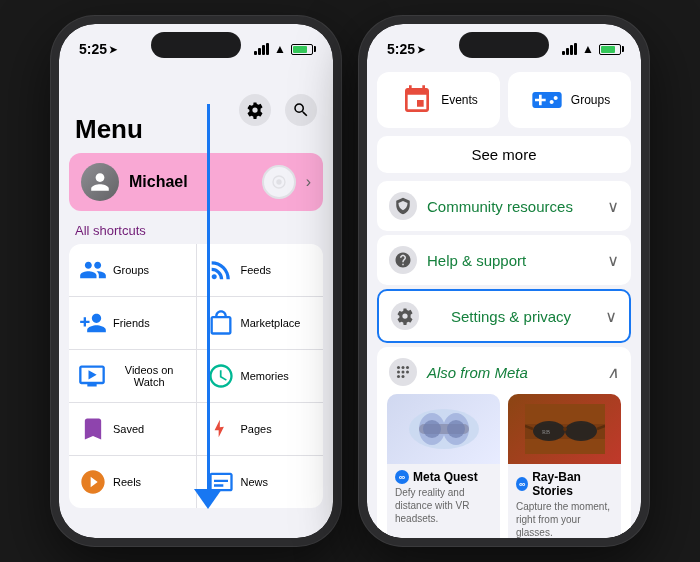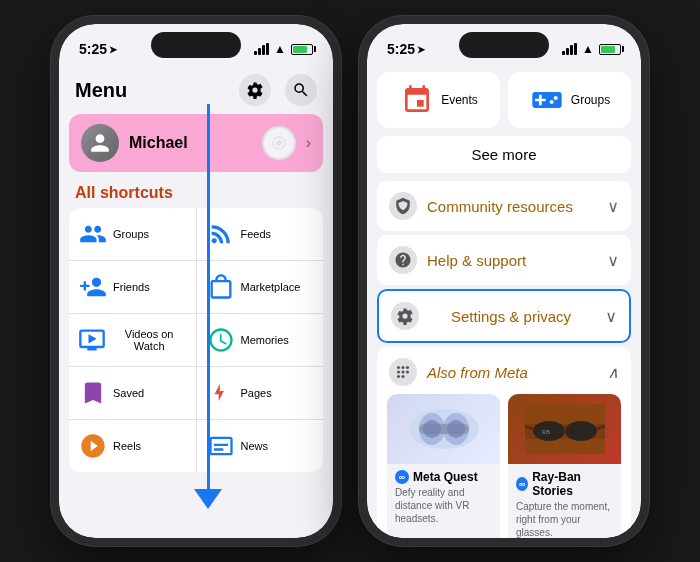--- a/index.html
+++ b/index.html
@@ -115,23 +115,24 @@
 
     
     .menu-header {
       display: flex;
       justify-content: space-between;
       align-items: center;
       padding: 6px 16px 8px;
       background: #f2f2f7;
     }
     .menu-title {
-      font-size: 20px;
+      font-size: 26px;
       font-weight: 800;
       color: #000;
+      margin-top: 40px;
     }
     .menu-header-icons {
       display: flex;
       gap: 14px;
     }
     .header-icon {
       width: 32px;
       height: 32px;
       background: #e0e0e5;
       border-radius: 50%;
@@ -178,23 +179,23 @@
       justify-content: center;
       font-size: 10px;
       background: #f2f2f7;
     }
     .chevron-down-sm {
       font-size: 16px;
       color: #666;
     }
 
     .section-label {
-      font-size: 16px;
-      font-weight: 700;
-      color: #c2410c;
+      font-size: 13px;
+      font-weight: 400;
+      color: #701a75;
       padding: 2px 16px 6px;
     }
 
     .shortcuts-grid {
       display: grid;
       grid-template-columns: 1fr 1px 1fr;
       background: #fff;
       margin: 0 10px;
       border-radius: 12px;
       overflow: hidden;
@@ -329,21 +330,21 @@
       background: #e0e0e5;
       display: flex;
       align-items: center;
       justify-content: center;
       font-size: 14px;
       flex-shrink: 0;
     }
     .accordion-label {
       flex: 1;
       font-size: 15px;
-      color: #a16207;
+      color: #15803d;
       font-weight: 400;
     }
     .accordion-chevron {
       font-size: 16px;
       color: #666;
     }
 
     .also-from-section {
       background: #fff;
       margin: 4px 10px;

